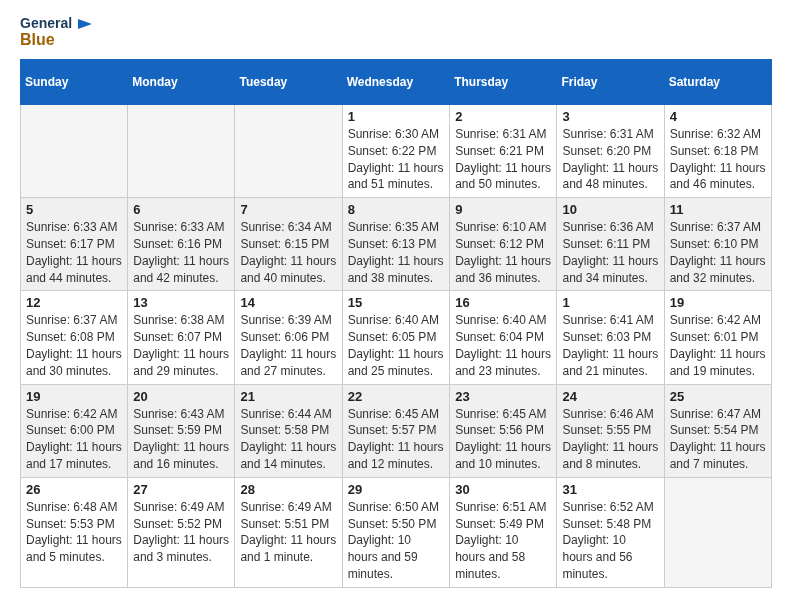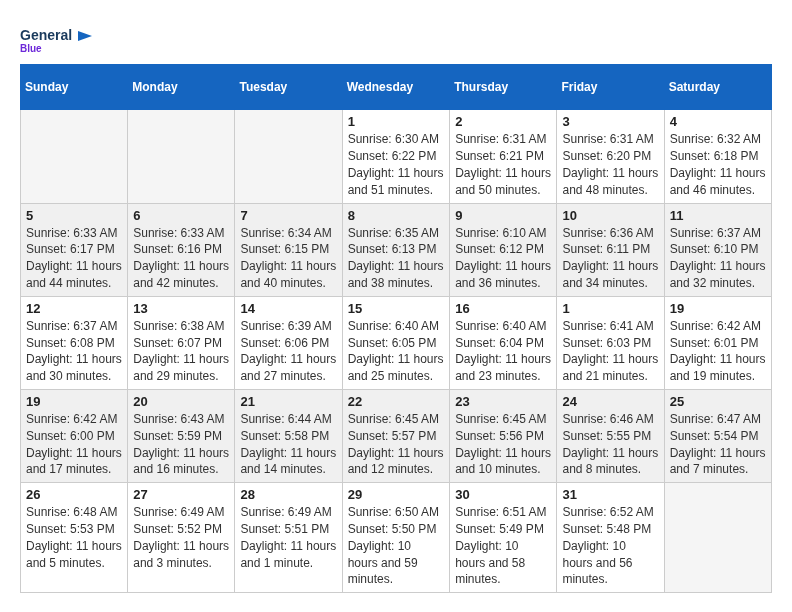--- a/index.html
+++ b/index.html
@@ -81,26 +81,26 @@
       background: #f0f0f0;
     }
   </style>
 </head>
 <body>
 
 <div class="page">
   <div class="header-area">
     <div class="logo">
   <div style="line-height:1.1;">
-    <span style="font-size:14px;font-weight:bold;color:#1a3a5c;display:block;margin-top:12px;">General
+    <span style="font-size:14px;font-weight:bold;color:#1a3a5c;display:block;">General
       <svg width="18" height="14" viewBox="0 0 18 14" style="vertical-align:middle;">
         <polygon points="2,2 16,7 2,12" fill="#1565c0"></polygon>
       </svg>
     </span>
-    <span style="font-size:10px;font-weight:bold;color:#6d28d9;display:block;">Blue</span>
+    <span style="font-size:16px;font-weight:bold;color:#a16207;display:block;">Blue</span>
   </div>
 </div>
     <div class="title-area">
       <div class="month-title"></div>
       <div class="location-title"></div>
     </div>
   </div>
 
   <table class="calendar">
     <thead>

